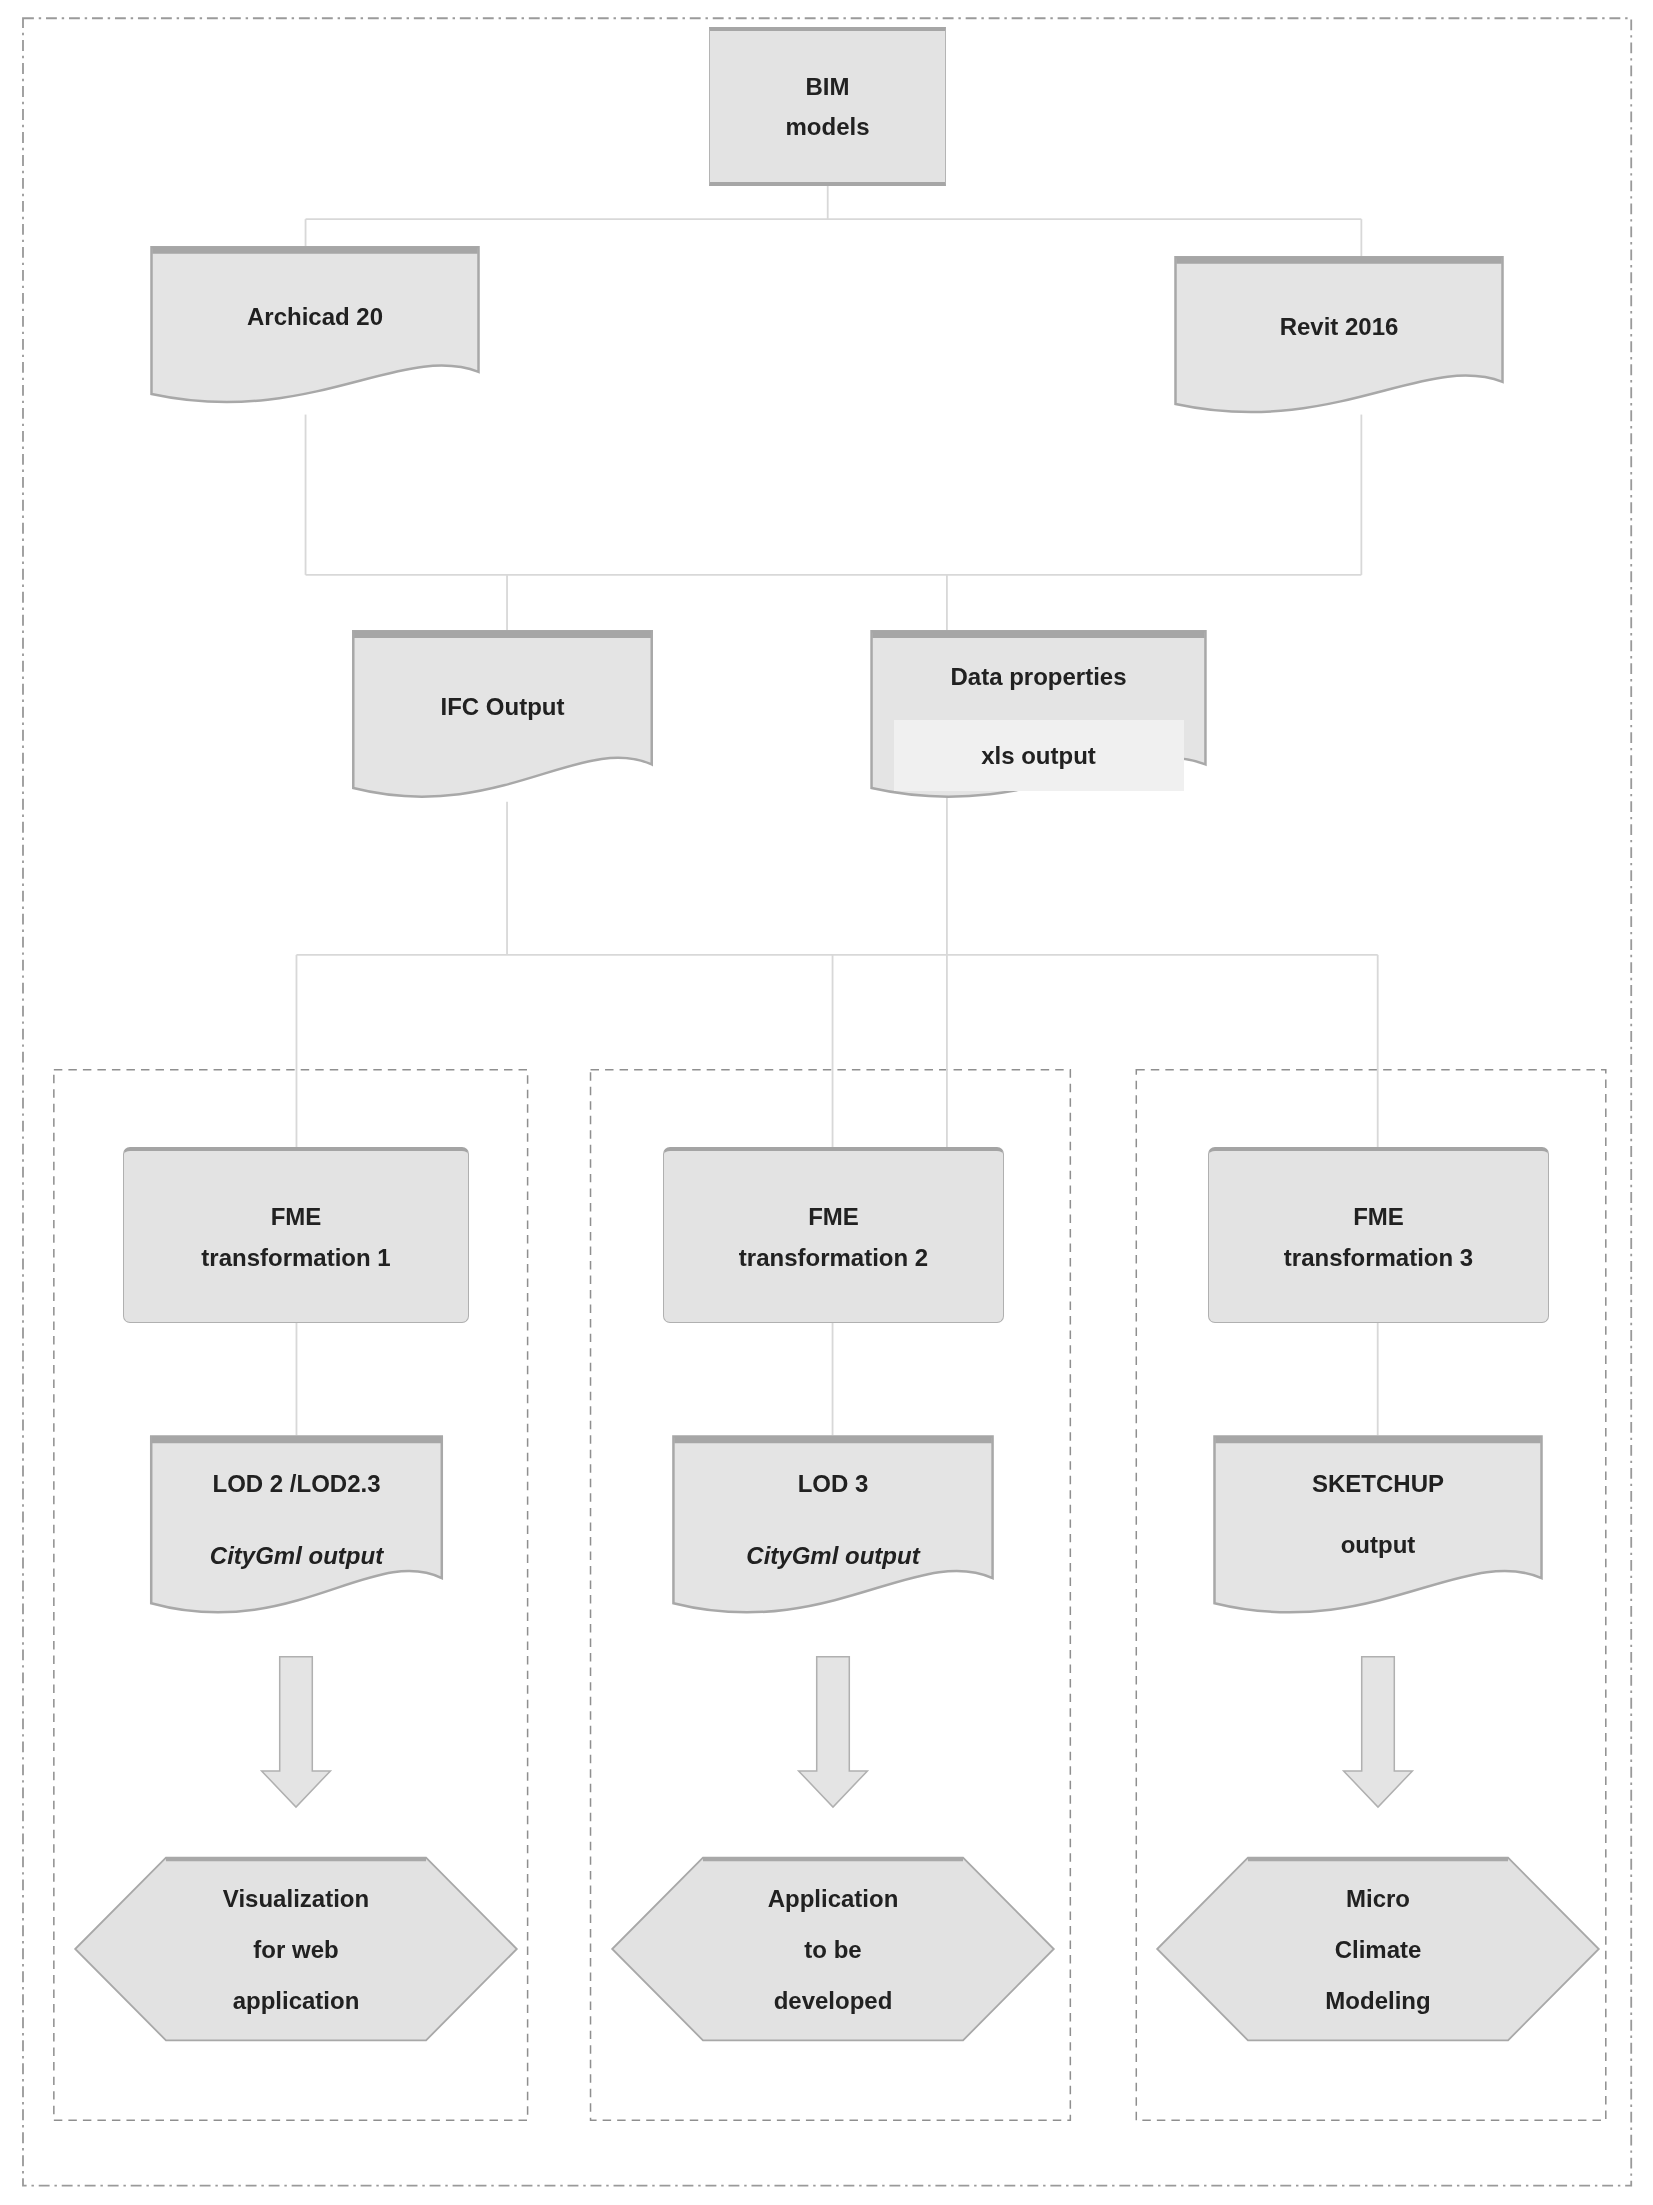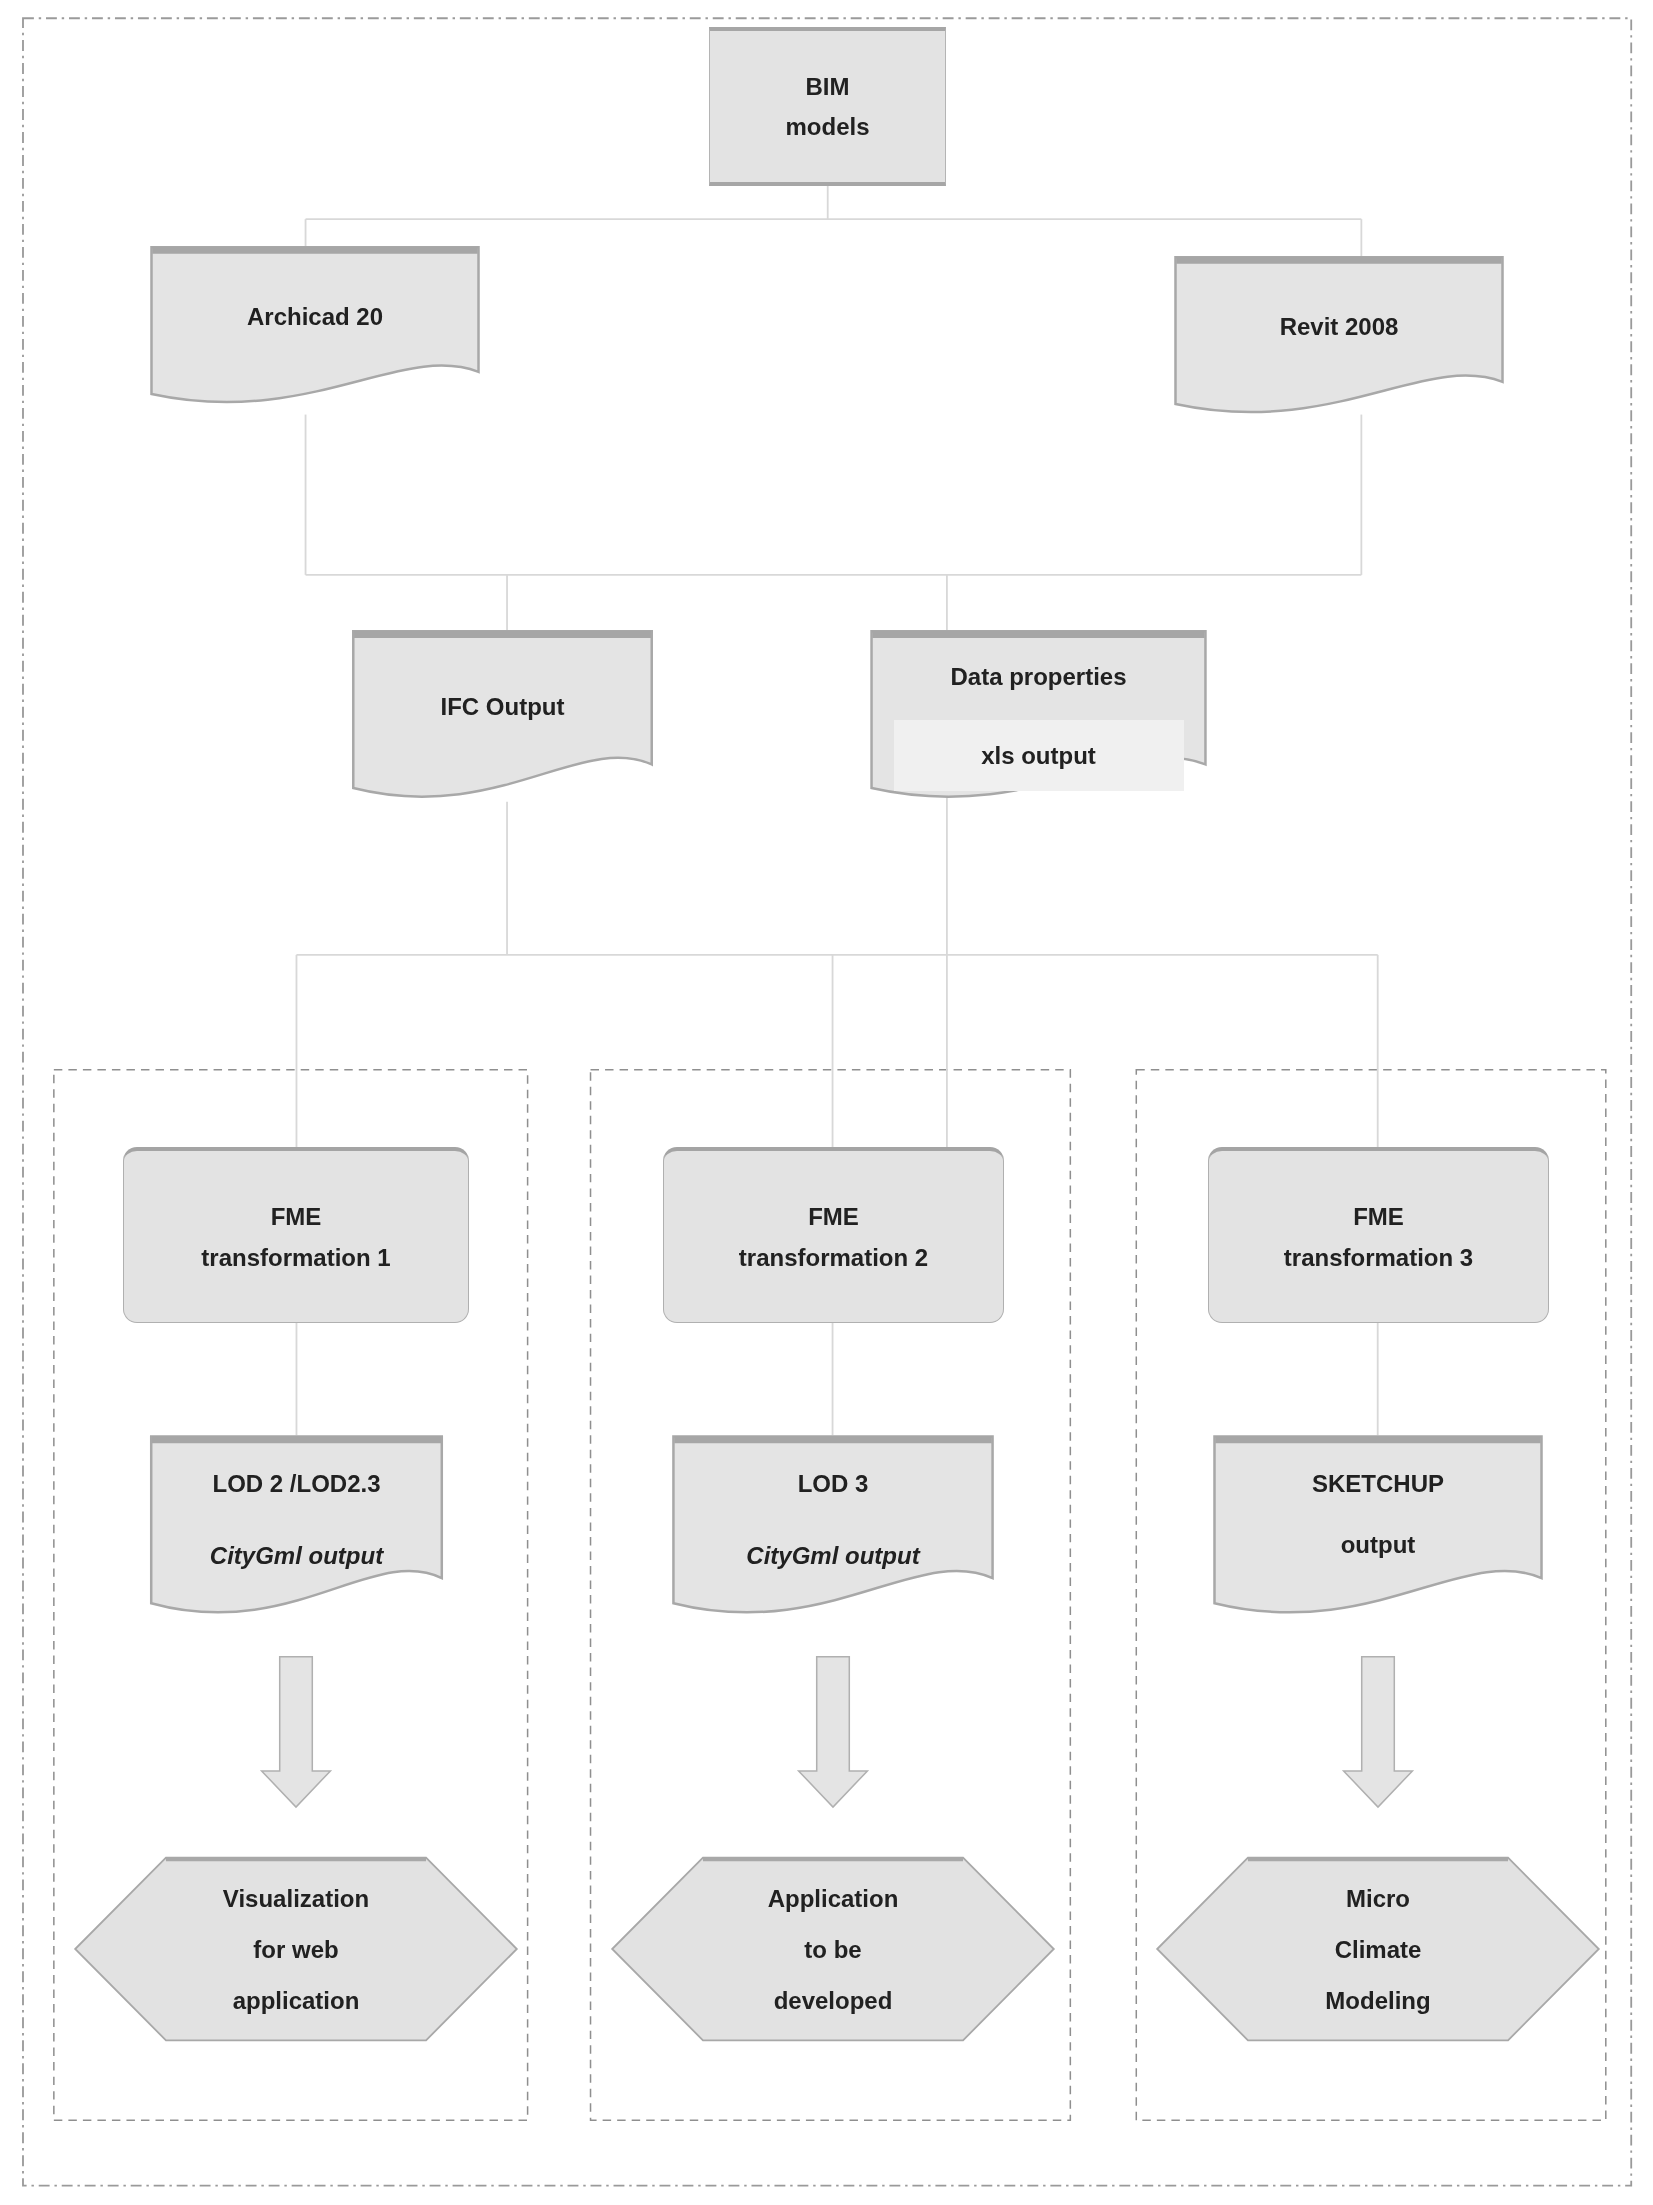--- a/index.html
+++ b/index.html
@@ -12,21 +12,21 @@
   .dashedbox{fill:none;stroke:#8f8f8f;stroke-width:2.5;stroke-dasharray:14 10;}
   .conn line{stroke:#d8d8d8;stroke-width:3;}
   .node{position:absolute;}
   .shape{position:absolute;left:0;top:0;width:100%;height:100%;overflow:visible;}
   .docpath{fill:#e4e4e4;stroke:#a8a8a8;stroke-width:2.5;vector-effect:non-scaling-stroke;}
   .accent{stroke:#a6a6a6;stroke-width:7;vector-effect:non-scaling-stroke;}
   .hexpoly{fill:#e2e2e2;stroke:#a8a8a8;stroke-width:3;}
   .hexaccent{stroke:#a8a8a8;stroke-width:6;}
   .arrowpoly{fill:#e4e4e4;stroke:#b0b0b0;stroke-width:2.5;}
   .rect{background:#e3e3e3;border:1.8px solid #b4b4b4;border-top:4.8px solid #a6a6a6;border-bottom:4.8px solid #a6a6a6;box-sizing:border-box;}
-  .rounded{background:#e3e3e3;border:1.8px solid #b0b0b0;border-top:4.2px solid #a4a4a4;border-radius:14px;box-sizing:border-box;}
+  .rounded{background:#e3e3e3;border:1.8px solid #b0b0b0;border-top:4.2px solid #a4a4a4;border-radius:7px;box-sizing:border-box;}
   .lbl{
     position:absolute;inset:0;display:flex;flex-direction:column;align-items:center;
     text-align:center;font-size:24px;font-weight:600;line-height:38px;color:#212121;z-index:2;
   }
   .lbl-center{justify-content:center;padding-bottom:33px;}
   .lbl-mid{justify-content:center;}
   .bim-lbl{line-height:40px;}
   .fme-lbl{line-height:41px;}
   .hex-lbl{line-height:51px;}
   .doc-two{padding-top:31px;justify-content:flex-start;}
@@ -86,21 +86,21 @@
         <span>Archicad 20</span>
       </div>
   </div>
 
   <div class="node" style="left:1173px;top:255px;width:332px;height:177px;">
     <svg class="shape" viewBox="0 0 200 120" preserveAspectRatio="none">
       <path class="docpath" d="M1.5,1.5 L198.5,1.5 L198.5,86 C152,66 96,124 1.5,101 Z"></path>
       <line class="accent" x1="2" y1="3.5" x2="198" y2="3.5"></line>
     </svg>
     <div class="lbl lbl-center">
-        <span>Revit 2008</span>
+        <span>Revit 2016</span>
       </div>
   </div>
 
   <div class="node" style="left:869px;top:629px;width:339px;height:189px;">
     <svg class="shape" viewBox="0 0 200 120" preserveAspectRatio="none">
       <path class="docpath" d="M1.5,1.5 L198.5,1.5 L198.5,86 C152,66 96,124 1.5,101 Z"></path>
       <line class="accent" x1="2" y1="3.5" x2="198" y2="3.5"></line>
     </svg>
     <div class="lbl data-lbl">
       <span>Data properties</span>

